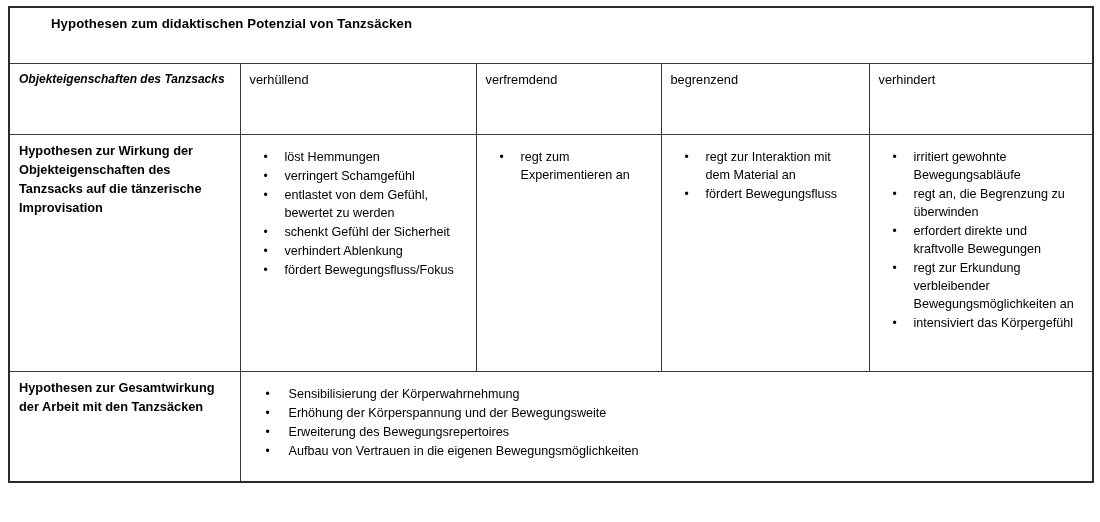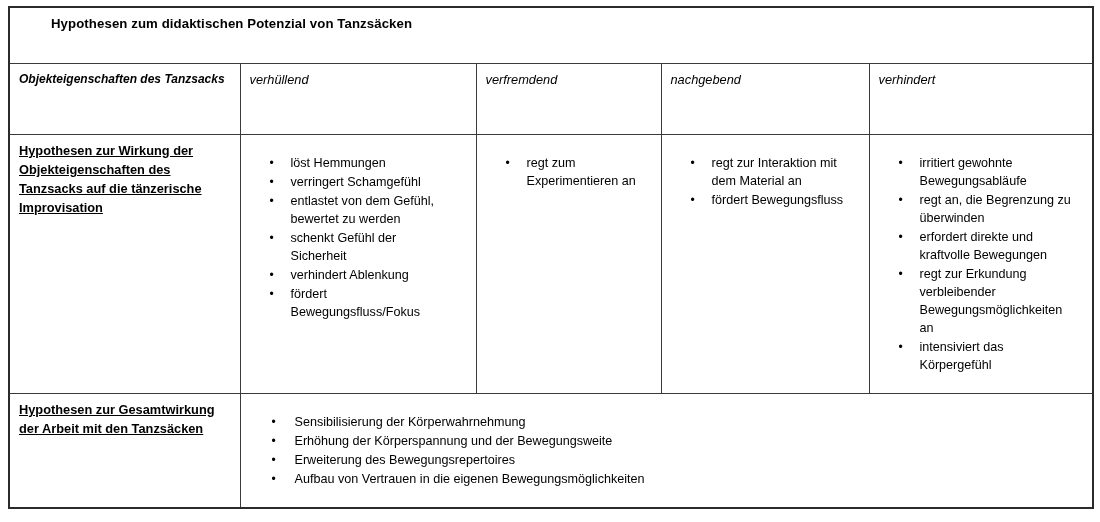--- a/index.html
+++ b/index.html
@@ -64,36 +64,34 @@
     font-weight: bold;
     font-style: italic;
     font-size: 12px;
     line-height: 1.45;
   }
 
   .rowlabel-bold {
     font-weight: bold;
     font-size: 12.8px;
     line-height: 1.45;
-    text-decoration: underline;
   }
 
   .cell-italic {
-    font-style: italic;
     font-size: 12.8px;
   }
 
   .row-attrs td { height: 56px; }
   .row-rel td   { height: 55px; }
   .row-effect td { height: 222px; }
   .row-total td { height: 95px; }
 
   ul.bullets {
     list-style: none;
-    margin: 12px;
+    margin: 6px;
     padding: 0;
   }
   ul.bullets li {
     position: relative;
     padding-left: 29px;
     margin: 0 0 1px 0;
     font-size: 12.6px;
     line-height: 1.43;
   }
   ul.bullets li::before {
@@ -133,21 +131,21 @@
         <td>
           <span class="rowlabel-italic">Objekteigenschaften des Tanzsacks</span>
         </td>
         <td>
           <span class="cell-italic">verhüllend</span>
         </td>
         <td>
           <span class="cell-italic">verfremdend</span>
         </td>
         <td>
-          <span class="cell-italic">nachgebend</span>
+          <span class="cell-italic">begrenzend</span>
         </td>
         <td>
           <span class="cell-italic">verhindert</span>
         </td>
       </tr>
 
 
       <tr class="row-effect">
         <td>
           <span class="rowlabel-bold">Hypothesen zur Wirkung der Objekteigenschaften des Tanzsacks auf die tänzerische Improvisation</span>

